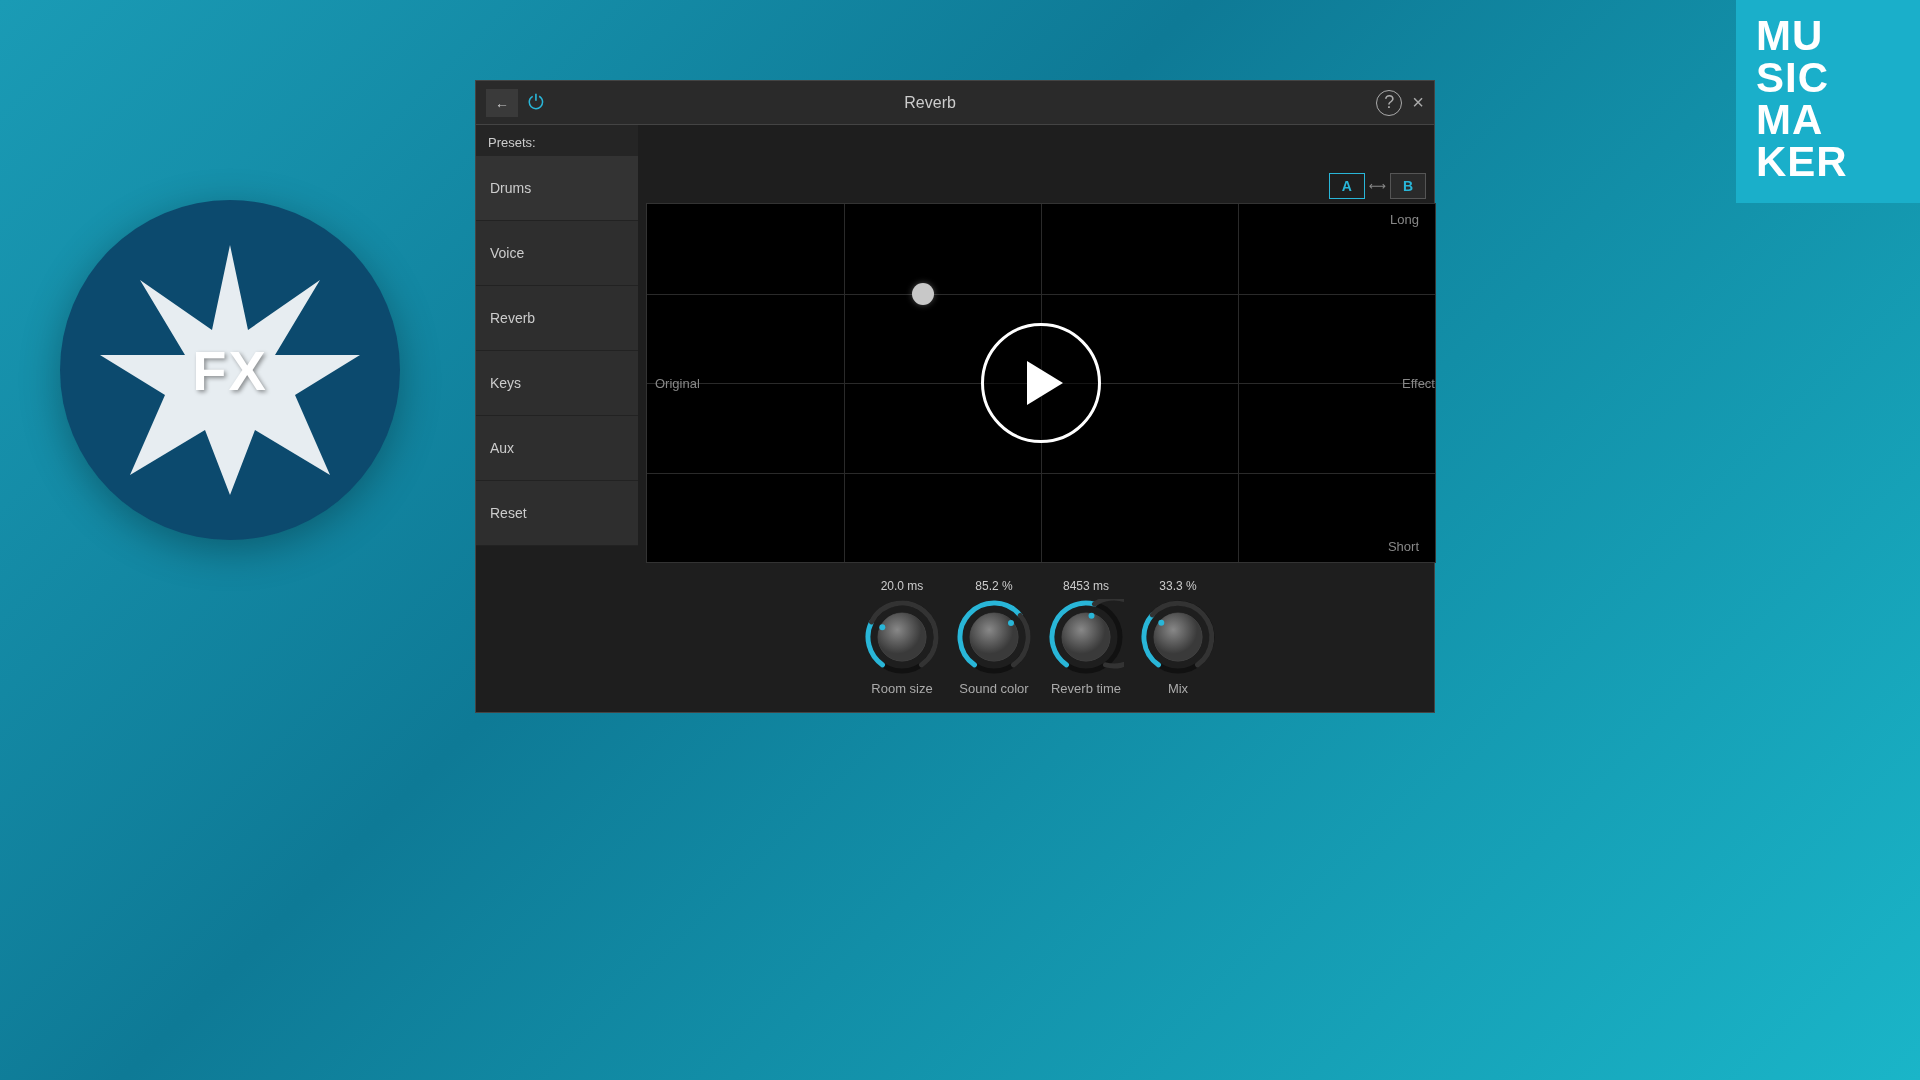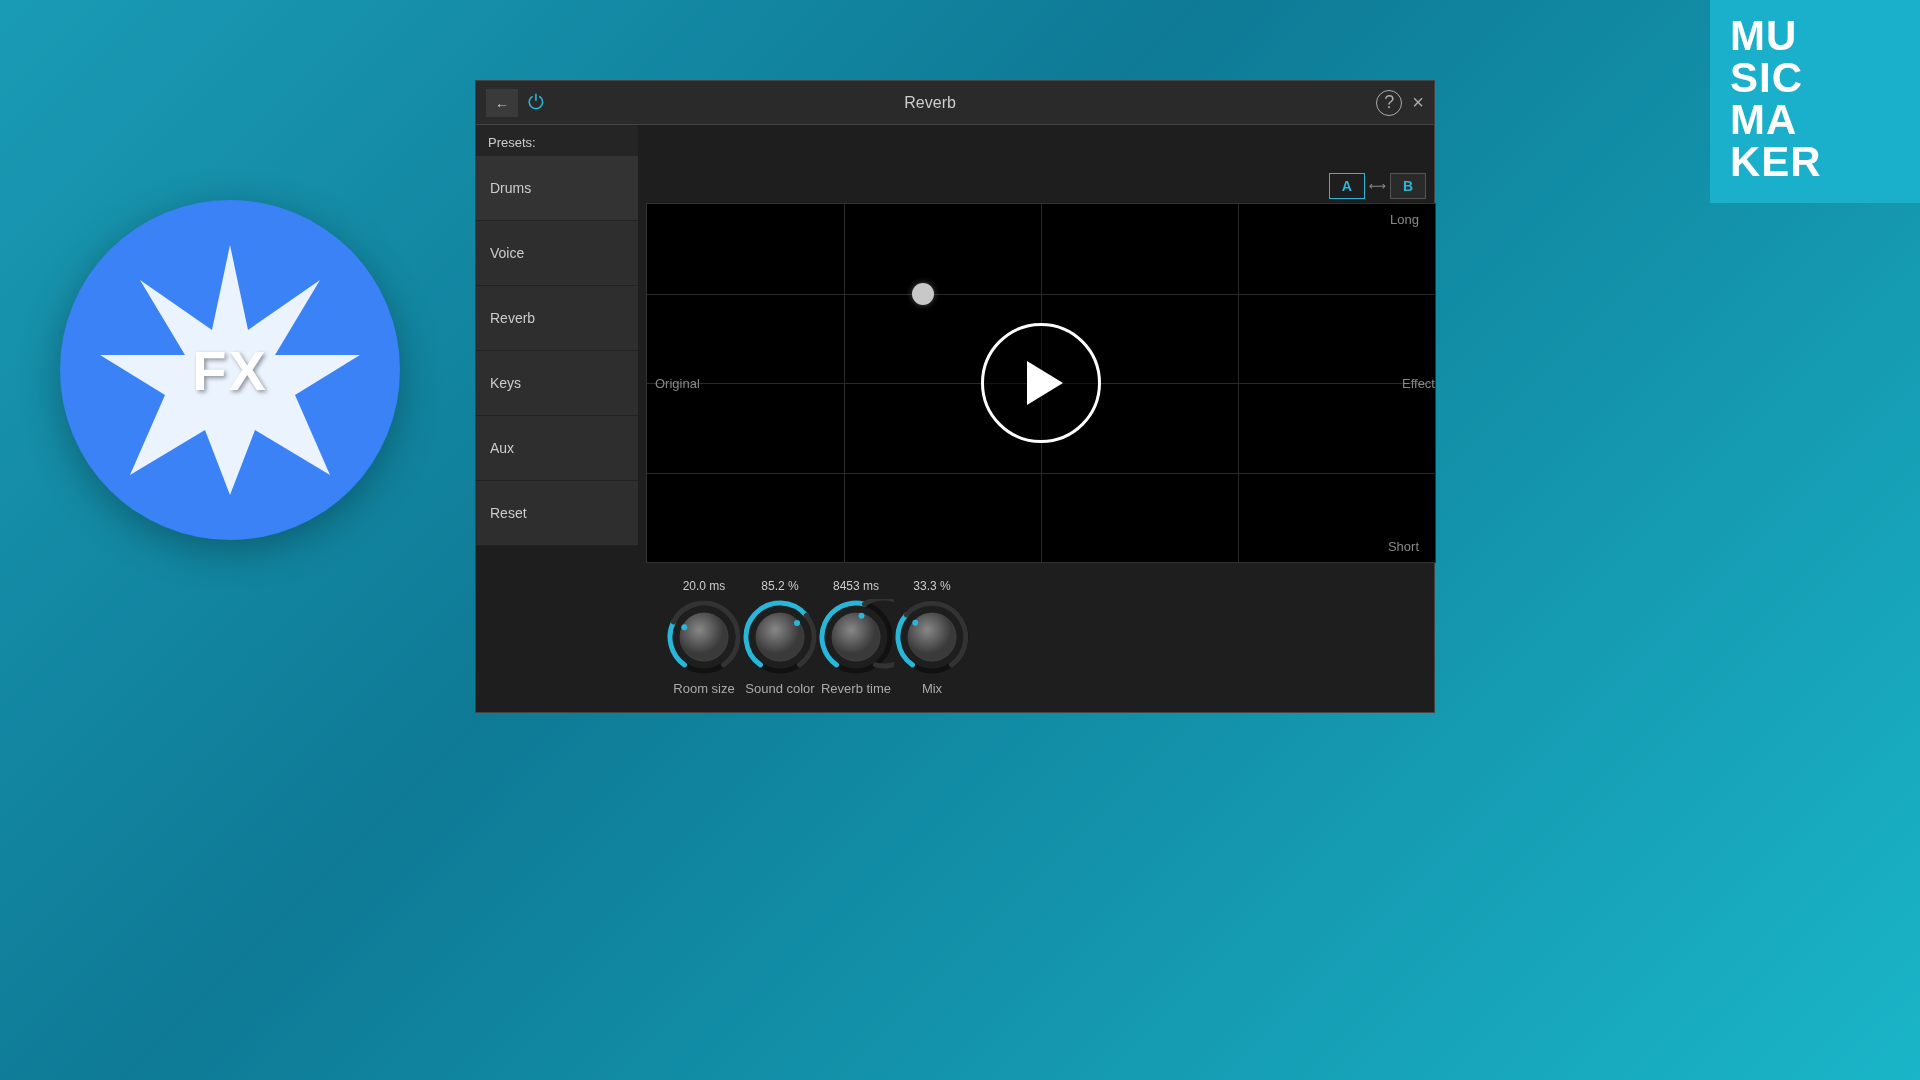--- a/index.html
+++ b/index.html
@@ -16,21 +16,21 @@
     .fx-logo {
       position: absolute;
       left: 60px;
       top: 200px;
       width: 340px;
       height: 340px;
     }
     .fx-circle {
       width: 340px;
       height: 340px;
-      background: #3b82f6;
+      background: #0c4a6e;
       border-radius: 50%;
       display: flex;
       align-items: center;
       justify-content: center;
       position: relative;
       box-shadow: 0 10px 40px rgba(0,0,0,0.3);
     }
     .fx-star {
       position: absolute;
       width: 260px;
@@ -44,21 +44,21 @@
       z-index: 2;
       letter-spacing: 2px;
       text-shadow: 2px 2px 4px rgba(0,0,0,0.4);
     }
 
     
     .music-maker-logo {
       position: absolute;
       top: 0;
       right: 0;
-      width: 210px;
+      width: 184px;
       background: #1aafca;
       padding: 15px 20px 20px 20px;
     }
     .music-maker-text {
       font-size: 42px;
       font-weight: 900;
       color: white;
       line-height: 1;
       letter-spacing: 1px;
     }
@@ -263,24 +263,25 @@
       height: 0;
       border-top: 22px solid transparent;
       border-bottom: 22px solid transparent;
       border-left: 36px solid white;
       margin-left: 8px;
     }
 
     
     .knobs-section {
       display: flex;
-      justify-content: flex-start;
+      justify-content: center;
       align-items: center;
       padding: 16px 20px;
       background: #1e1e1e;
+      gap: 16px;
     }
     .knob-container {
       display: flex;
       flex-direction: column;
       align-items: center;
       gap: 6px;
     }
     .knob-value {
       color: #ccc;
       font-size: 12px;

